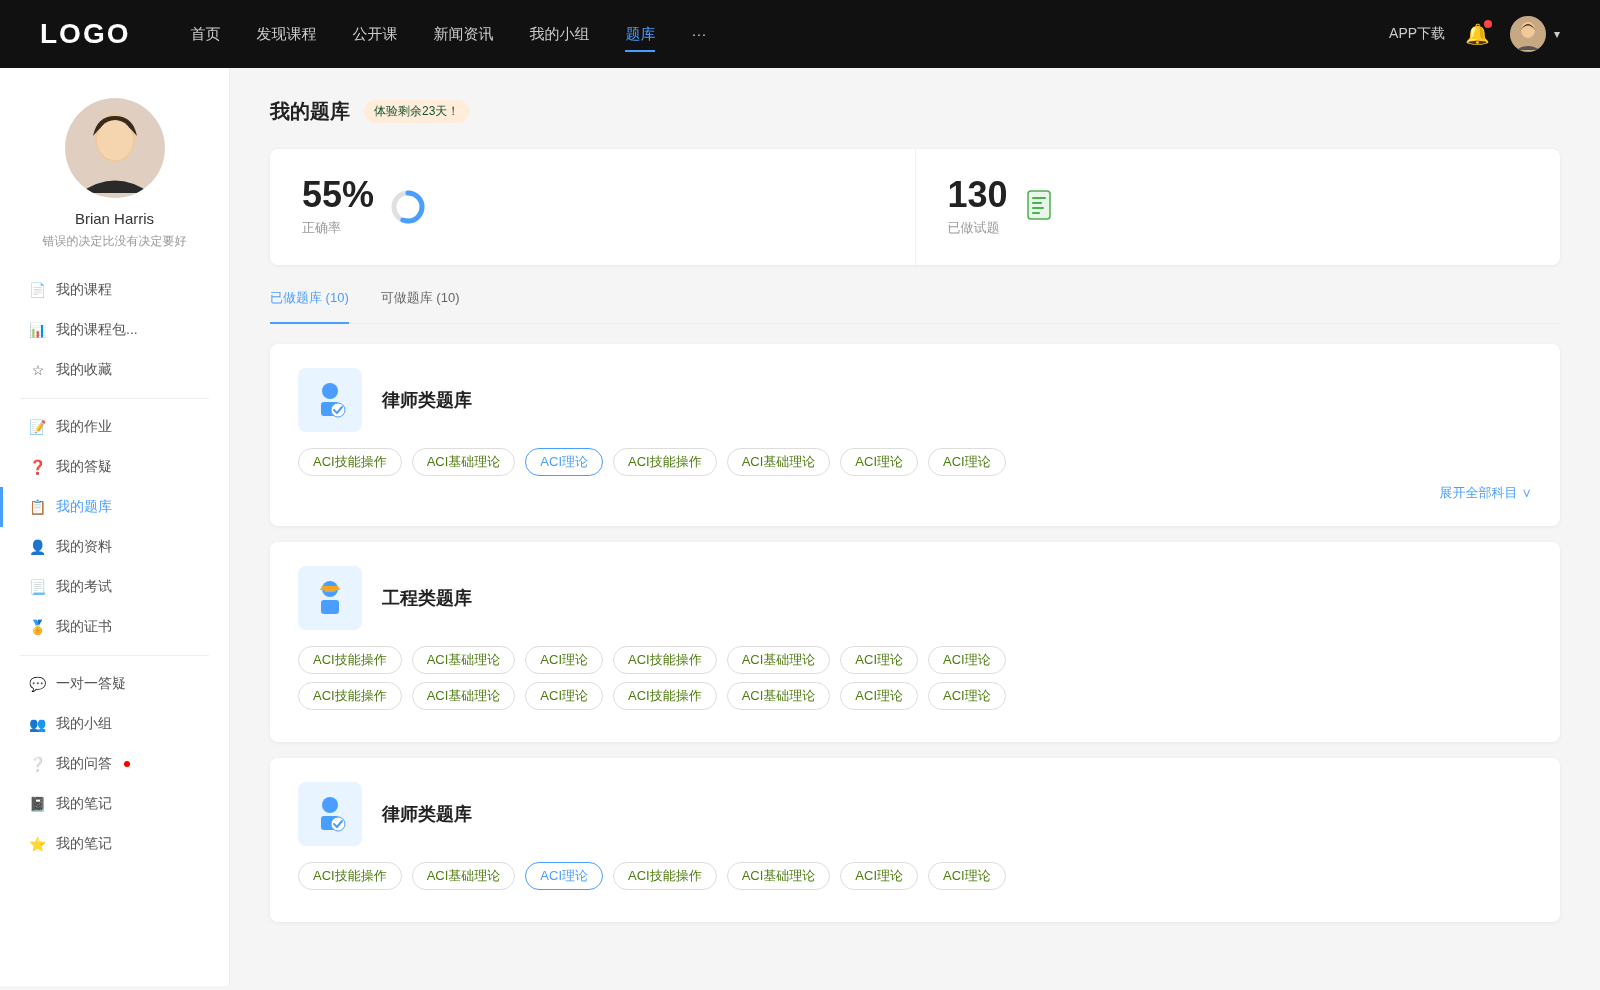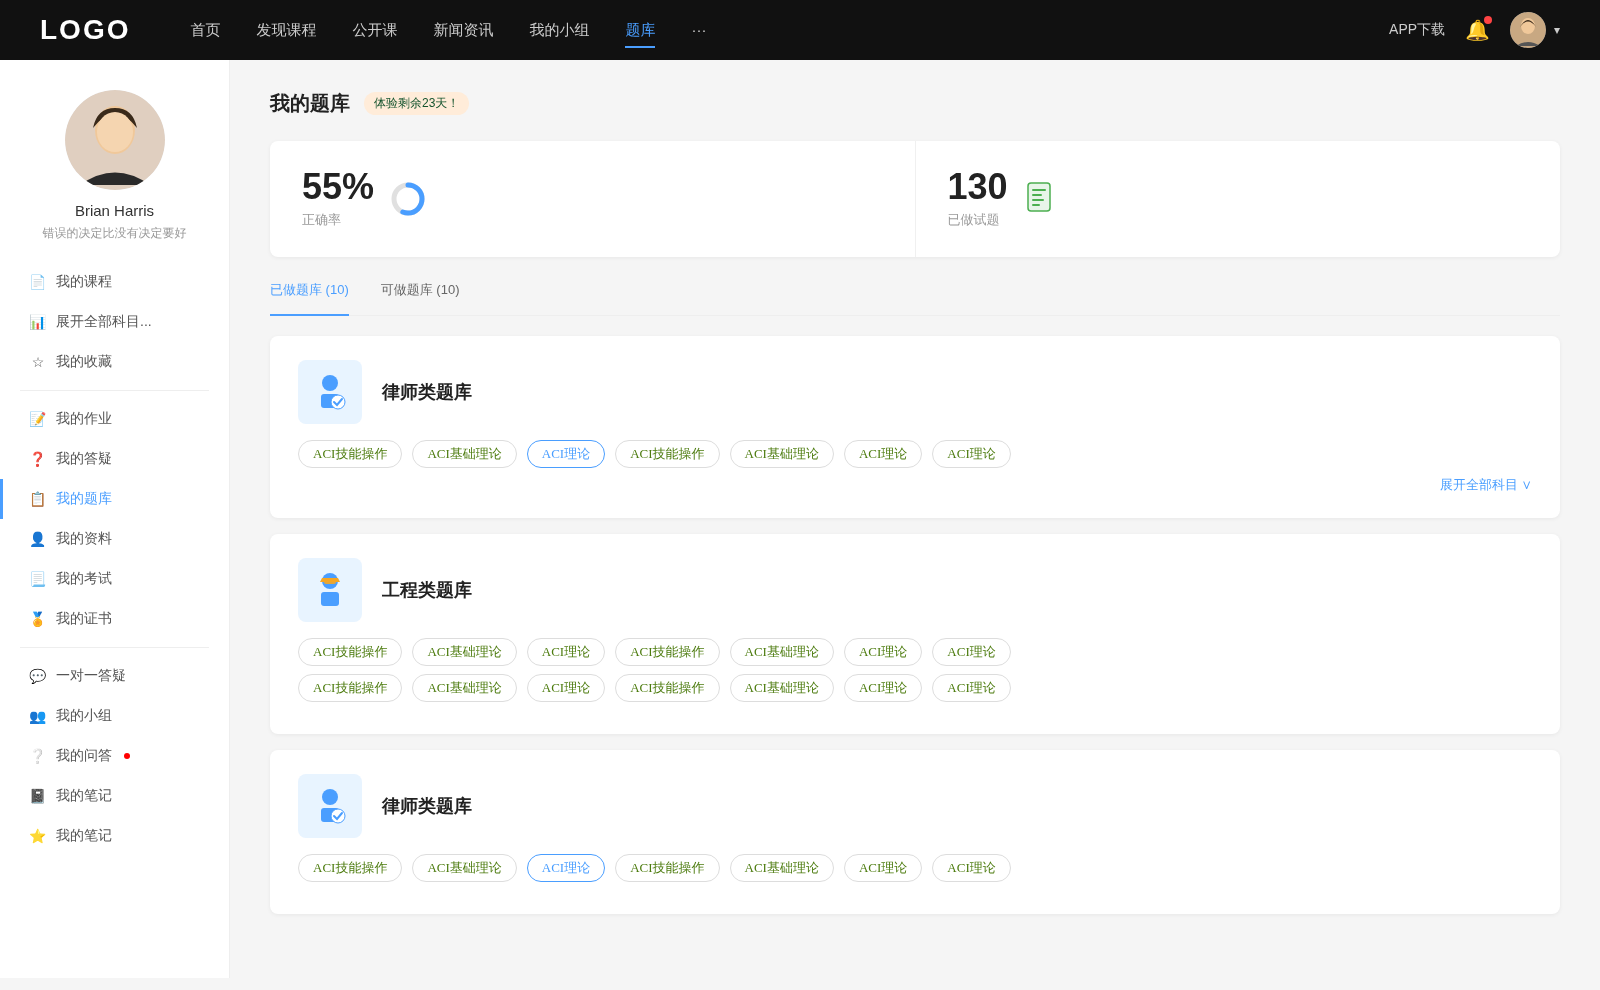--- a/index.html
+++ b/index.html
@@ -1,21 +1,21 @@
 <!DOCTYPE html>
 <html><head>
   <meta charset="utf-8">
   <style>
     * { margin: 0; padding: 0; box-sizing: border-box; }
     body { font-family: "PingFang SC", "Microsoft YaHei", sans-serif; background: #f5f5f5; width: 1600px; height: 990px; overflow: hidden; }
 
     
     .header {
       background: #111;
-      height: 60px;
+      height: 68px;
       display: flex;
       align-items: center;
       padding: 0 40px;
       gap: 40px;
     }
     .logo {
       color: #fff;
       font-size: 28px;
       font-weight: bold;
       letter-spacing: 2px;
@@ -271,21 +271,20 @@
       background: #4a9eff;
     }
 
     
     .qbank-card {
       background: #fff;
       border-radius: 8px;
       padding: 24px 28px;
       margin-bottom: 16px;
       box-shadow: 0 1px 4px rgba(0,0,0,0.06);
-      font-family: Liberation Serif, serif;
     }
     .qbank-header {
       display: flex;
       align-items: center;
       gap: 20px;
       margin-bottom: 16px;
     }
     .qbank-icon {
       width: 64px;
       height: 64px;
@@ -383,21 +382,21 @@
     <div class="profile-name">Brian Harris</div>
     <div class="profile-motto">错误的决定比没有决定要好</div>
 
     <div class="sidebar-menu">
       <div class="sidebar-item">
         <span class="sidebar-icon">📄</span>
         <span>我的课程</span>
       </div>
       <div class="sidebar-item">
         <span class="sidebar-icon">📊</span>
-        <span>展开全部科目...</span>
+        <span>我的课程包...</span>
       </div>
       <div class="sidebar-item">
         <span class="sidebar-icon">☆</span>
         <span>我的收藏</span>
       </div>
       <div class="sidebar-divider"></div>
       <div class="sidebar-item">
         <span class="sidebar-icon">📝</span>
         <span>我的作业</span>
       </div>

